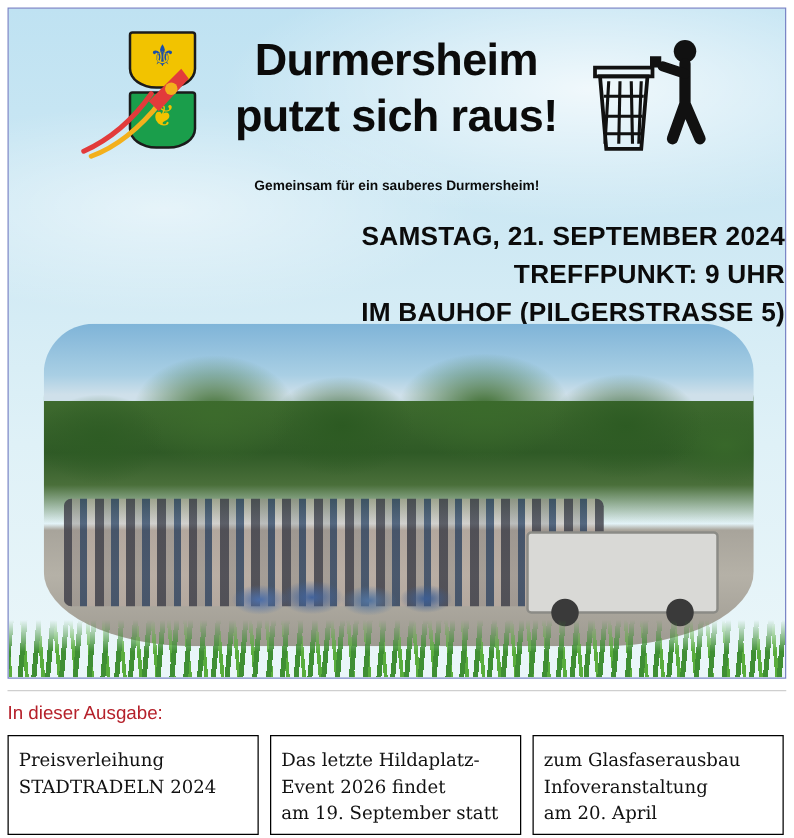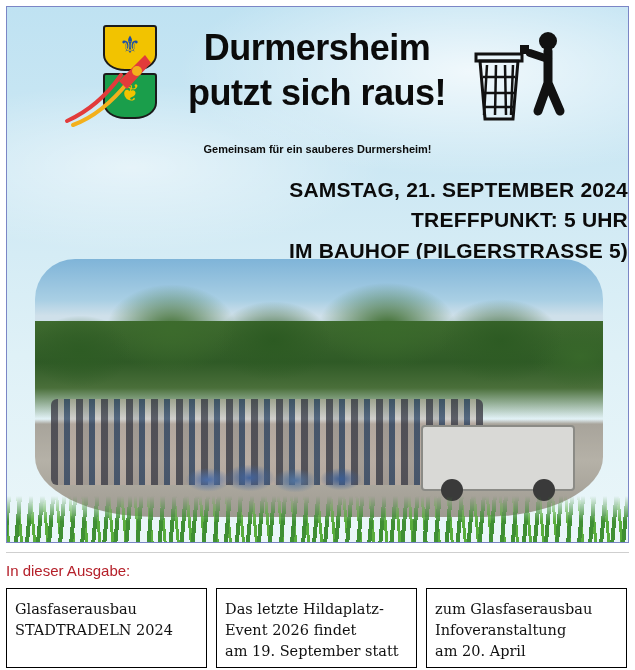--- a/index.html
+++ b/index.html
@@ -312,42 +312,42 @@
       <circle cx="74" cy="14" r="9" fill="#111"></circle>
       <path d="M74 24 L 74 56 L 64 84 M74 56 L 86 84" stroke="#111" stroke-width="9" fill="none" stroke-linecap="round"></path>
       <path d="M74 32 L 56 26" stroke="#111" stroke-width="8" fill="none" stroke-linecap="round"></path>
       <rect x="46" y="18" width="9" height="9" fill="#111"></rect>
     </svg>
 
     <div class="subtitle">Gemeinsam für ein sauberes Durmersheim!</div>
 
     <div class="when">
       <div>SAMSTAG, 21. SEPTEMBER 2024</div>
-      <div>TREFFPUNKT: 5 UHR</div>
+      <div>TREFFPUNKT: 9 UHR</div>
       <div>IM BAUHOF (PILGERSTRASSE 5)</div>
     </div>
 
     <div class="photo-wrap">
       <div class="photo">
         <div class="trees"></div>
         <div class="crowd"></div>
         <div class="bags"></div>
         <div class="trailer"></div>
       </div>
     </div>
 
     <div class="grass"></div>
   </div>
 
   <div class="sep-line"></div>
   <div class="issue-label">In dieser Ausgabe:</div>
 
   <div class="cards">
     <div class="card">
-      <div>Glasfaserausbau</div>
+      <div>Preisverleihung</div>
       <div>STADTRADELN 2024</div>
       <div></div>
     </div>
     <div class="card">
       <div>Das letzte Hildaplatz-</div>
       <div>Event 2026 findet</div>
       <div>am 19. September statt</div>
     </div>
     <div class="card">
       <div>zum Glasfaserausbau</div>

